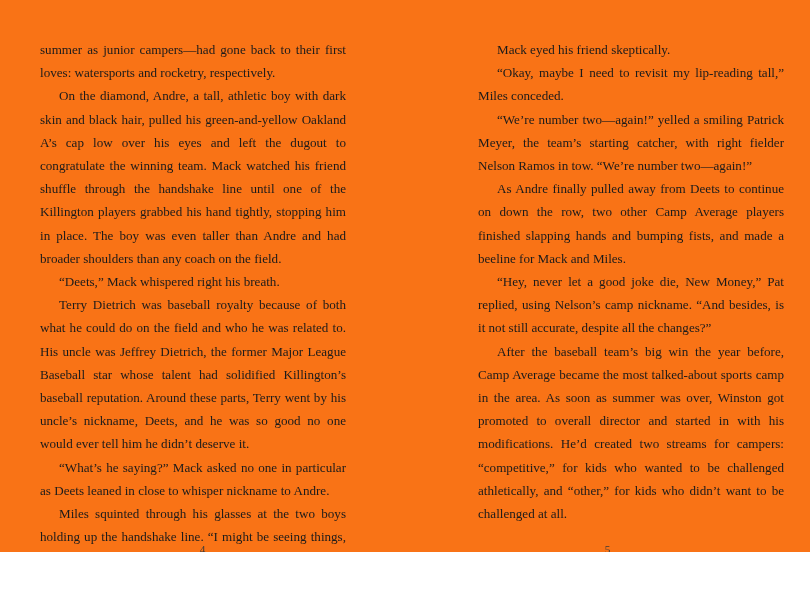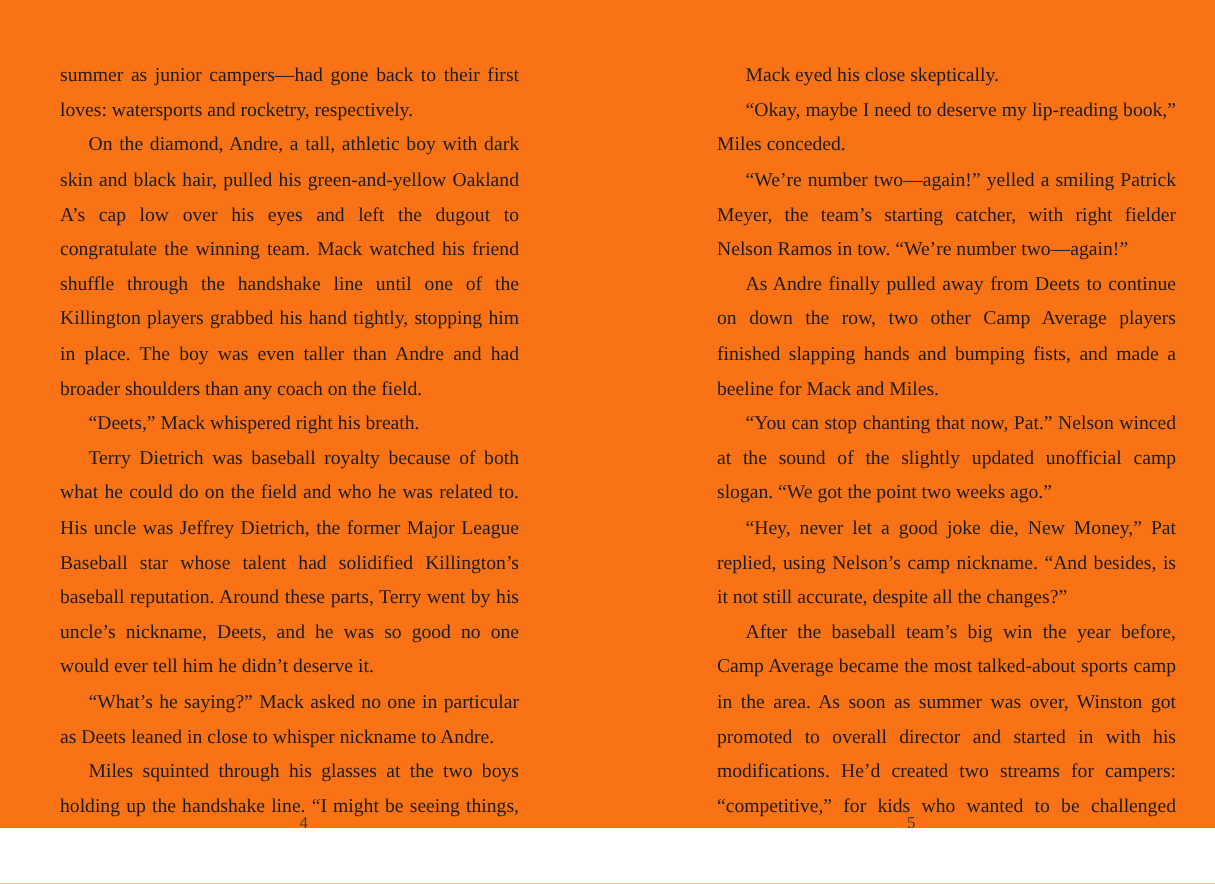--- a/index.html
+++ b/index.html
@@ -79,24 +79,23 @@
         <p>“Deets,” Mack whispered right his breath.</p>
         <p>Terry Dietrich was baseball royalty because of both what he could do on the field and who he was related to. His uncle was Jeffrey Dietrich, the former Major League Baseball star whose talent had solidified Killington’s baseball reputation. Around these parts, Terry went by his uncle’s nickname, Deets, and he was so good no one would ever tell him he didn’t deserve it.</p>
         <p>“What’s he saying?” Mack asked no one in particular as Deets leaned in close to whisper nickname to Andre.</p>
         <p>Miles squinted through his glasses at the two boys holding up the handshake line. “I might be seeing things, but it looks like he said, ‘There’s always a pot of stew at Killington.’ Is he offering him lunch? Is that a baseball thing?”</p>
       </div>
     <div class="folio">4</div>
   </div>
 
   <div class="page page-right">
     <div class="textblock">
-        <p>Mack eyed his close skeptically.</p>
-        <p>“Okay, maybe I need to deserve my lip-reading book,” Miles conceded.</p>
+        <p>Mack eyed his friend skeptically.</p>
+        <p>“Okay, maybe I need to revisit my lip-reading tall,” Miles conceded.</p>
         <p>“We’re number two—again!” yelled a smiling Patrick Meyer, the team’s starting catcher, with right fielder Nelson Ramos in tow. “We’re number two—again!”</p>
         <p>As Andre finally pulled away from Deets to continue on down the row, two other Camp Average players finished slapping hands and bumping fists, and made a beeline for Mack and Miles.</p>
-        <p>“You can stop chanting that now, Pat.” Nelson winced at the sound of the slightly updated unofficial camp slogan. “We got the point two weeks ago.”</p>
         <p>“Hey, never let a good joke die, New Money,” Pat replied, using Nelson’s camp nickname. “And besides, is it not still accurate, despite all the changes?”</p>
         <p>After the baseball team’s big win the year before, Camp Average became the most talked-about sports camp in the area. As soon as summer was over, Winston got promoted to overall director and started in with his modifications. He’d created two streams for campers: “competitive,” for kids who wanted to be challenged athletically, and “other,” for kids who didn’t want to be challenged at all.</p>
       </div>
     <div class="folio">5</div>
   </div>
 
 </div>
 
 </body></html>

